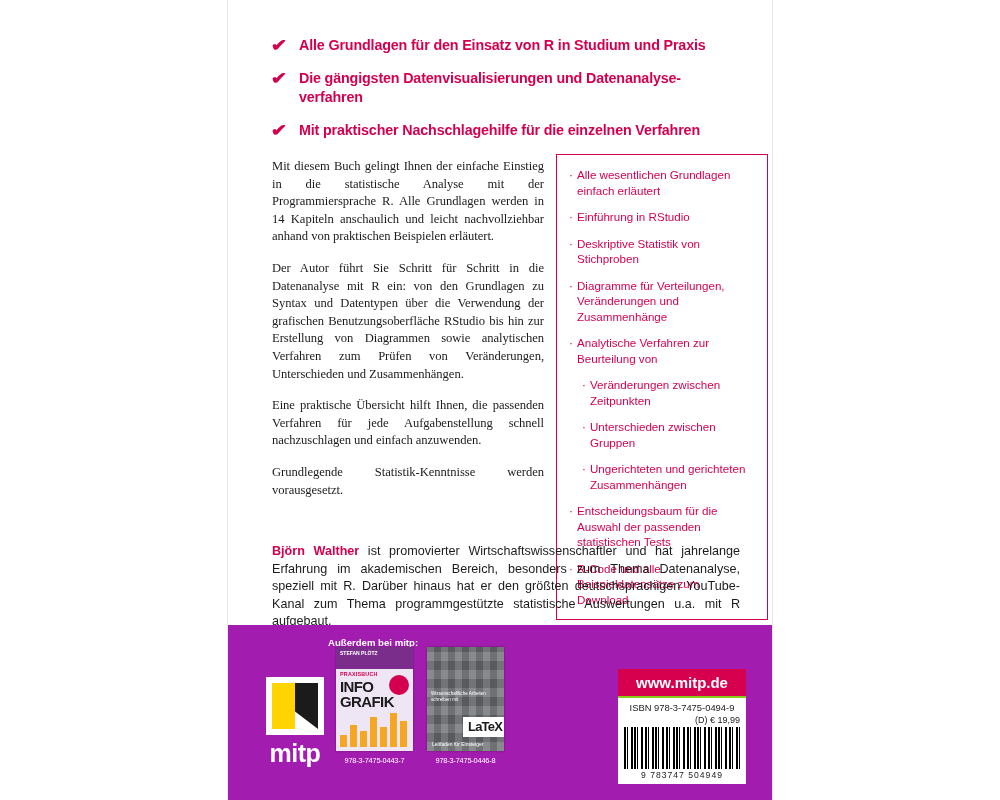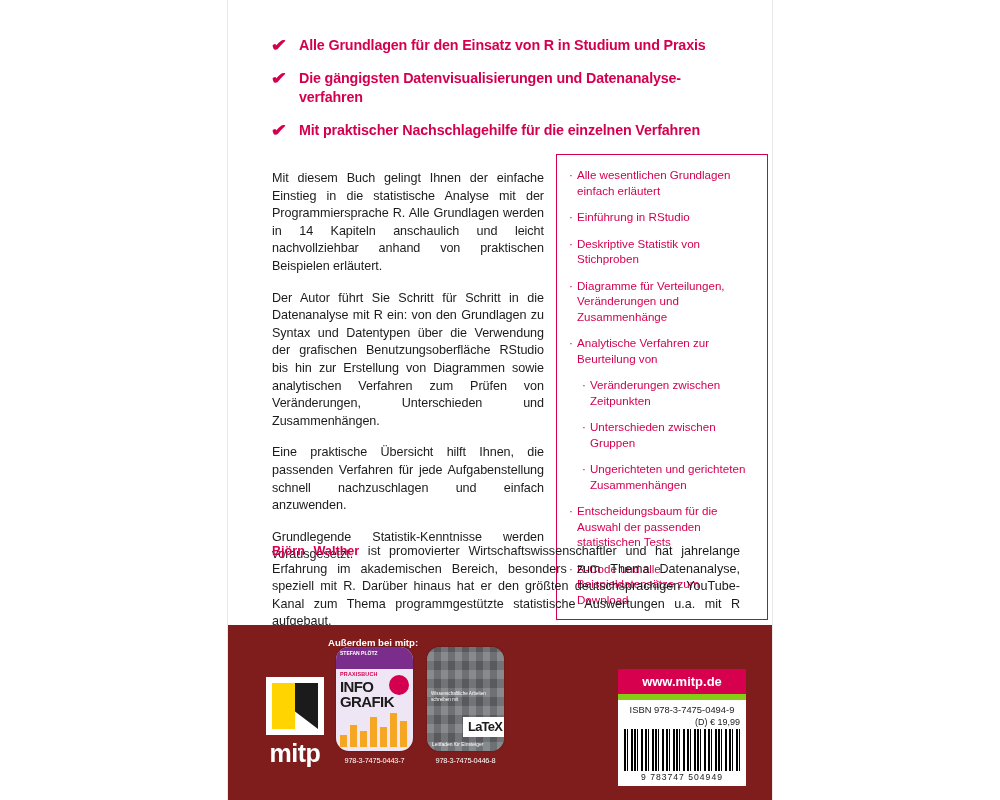--- a/index.html
+++ b/index.html
@@ -55,23 +55,24 @@
     font-size: 14.3px;
     line-height: 19.5px;
     font-weight: bold;
     letter-spacing: -0.15px;
   }
 
   
   .mid {
     position: absolute;
     left: 44px;
-    top: 170px;
+    top: 158px;
     width: 456px;
     display: flex;
+    font-family: Liberation Serif, serif;
   }
   .blurb {
     width: 272px;
     padding-right: 16px;
   }
   .blurb p {
     margin: 0 0 14px 0;
     font-size: 12.6px;
     line-height: 17.6px;
     color: #1b1b1b;
@@ -126,21 +127,21 @@
     color: #d4004f;
   }
 
   
   .band {
     position: absolute;
     left: 0;
     top: 625px;
     width: 544px;
     height: 175px;
-    background: #7f1d1d;
+    background: #a21caf;
   }
   .band-title {
     position: absolute;
     left: 100px;
     top: 12px;
     color: #ffffff;
     font-size: 9.6px;
     font-weight: bold;
   }
   .logo {
@@ -195,21 +196,20 @@
     gap: 14px;
   }
   .bookwrap { width: 77px; }
   .bookcover {
     width: 77px;
     height: 104px;
     position: relative;
     overflow: hidden;
     background: #fff;
     box-shadow: 0 0 2px rgba(0,0,0,.35);
-    border-radius: 13px;
   }
   .bookisbn {
     margin-top: 5px;
     color: #ffffff;
     font-size: 7.4px;
     text-align: center;
     letter-spacing: -0.2px;
   }
 
   
@@ -303,25 +303,25 @@
   .isbnbox {
     position: absolute;
     left: 390px;
     top: 44px;
     width: 128px;
     background: #ffffff;
   }
   .isbnbox .url {
     background: #d6004f;
     color: #ffffff;
-    font-size: 13px;
+    font-size: 15px;
     font-weight: bold;
     text-align: center;
     padding: 5px 0 5px 0;
-    border-bottom: 6px solid #84cc16;
+    border-bottom: 2px solid #84cc16;
   }
   .isbnbox .isbn {
     color: #1b1b1b;
     font-size: 9.4px;
     text-align: center;
     padding: 4px 0 2px 0;
   }
   .isbnbox .price {
     color: #1b1b1b;
     font-size: 9px;

